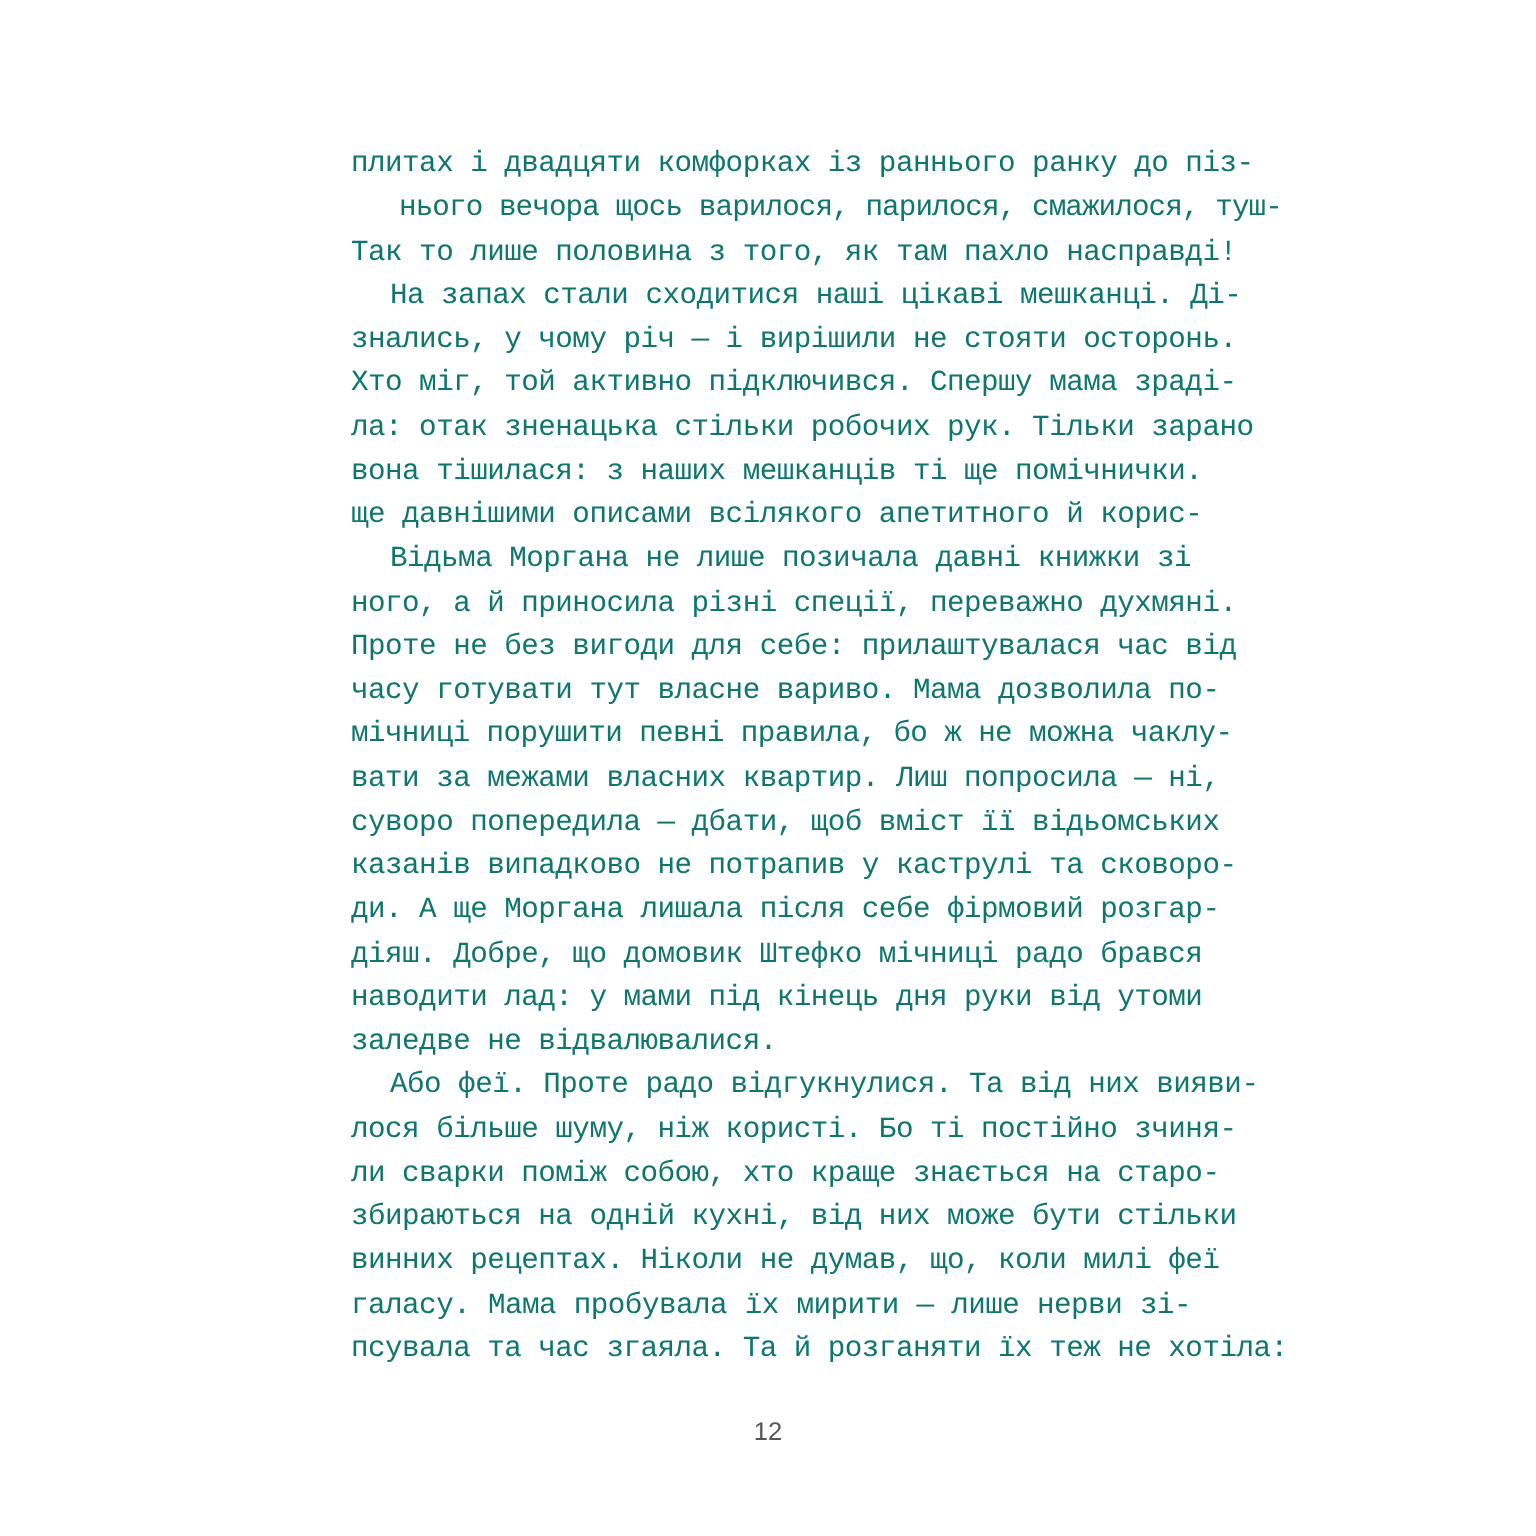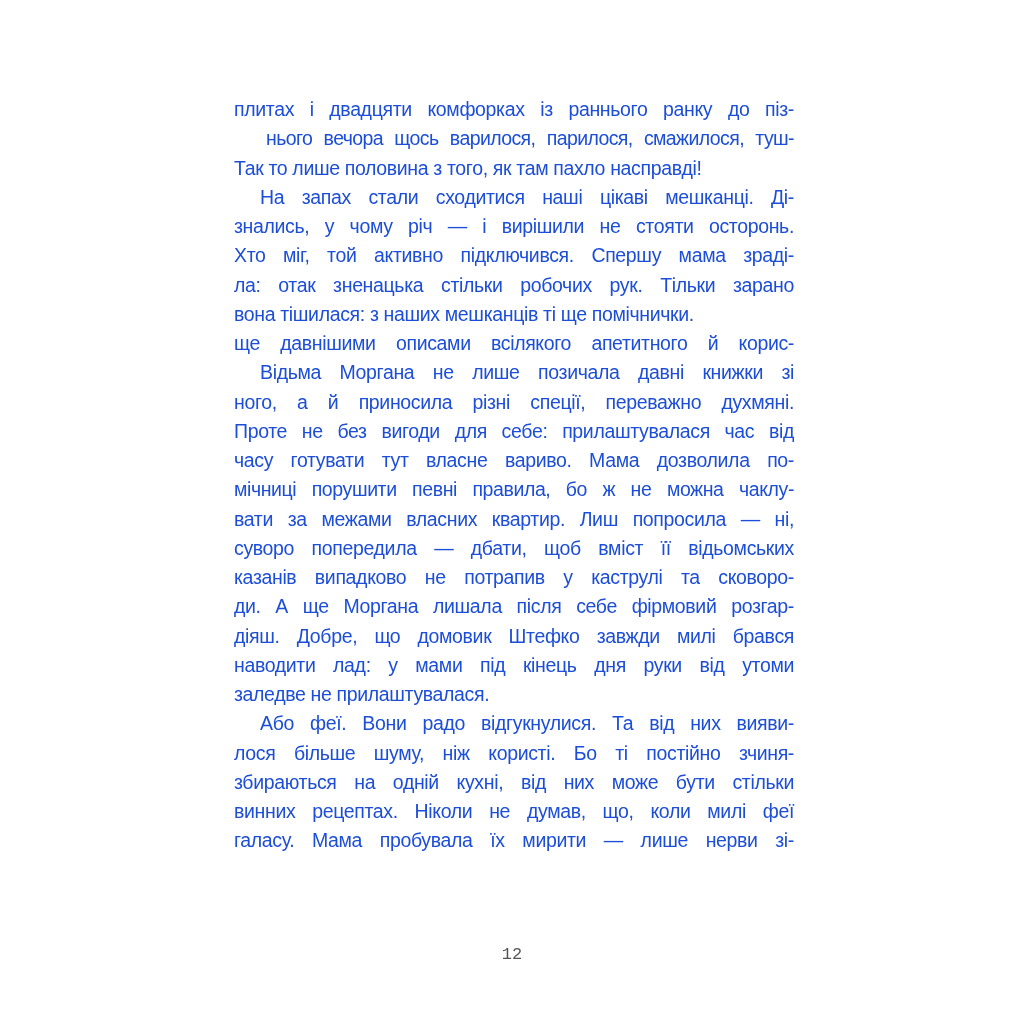--- a/index.html
+++ b/index.html
@@ -18,24 +18,24 @@
       left: 0; top: 0;
       width: 1024px;
       height: 1024px;
       background: #ffffff;
     }
     .text-block {
       position: absolute;
       left: 234px;
       top: 95px;
       width: 560px;
-      font-family: Liberation Sans, sans-serif;
+      font-family: Liberation Mono, monospace;
       font-size: 19.5px;
       line-height: 29.25px;
-      color: #1d4ed8;
+      color: #0f766e;
       letter-spacing: -0.35px;
     }
     .line {
       display: block;
       height: 29.25px;
       white-space: nowrap;
       text-align: justify;
       text-align-last: justify;
       overflow: visible;
     }
@@ -44,21 +44,21 @@
     }
     .line.last {
       text-align-last: left;
     }
     .page-number {
       position: absolute;
       left: 0;
       width: 1024px;
       top: 945px;
       text-align: center;
-      font-family: Liberation Mono, monospace;
+      font-family: Liberation Sans, sans-serif;
       font-size: 17px;
       color: #555555;
     }
   </style>
 </head>
 <body>
 
 <div class="page">
   <div class="text-block" id="text-block">
       <div class="line">плитах і двадцяти комфорках із раннього ранку до піз-</div>
@@ -72,23 +72,25 @@
       <div class="line">ще давнішими описами всілякого апетитного й корис-</div>
       <div class="line indent">Відьма Моргана не лише позичала давні книжки зі</div>
       <div class="line">ного, а й приносила різні спеції, переважно духмяні.</div>
       <div class="line">Проте не без вигоди для себе: прилаштувалася час від</div>
       <div class="line">часу готувати тут власне вариво. Мама дозволила по-</div>
       <div class="line" style="letter-spacing: -0.401683px;">мічниці порушити певні правила, бо ж не можна чаклу-</div>
       <div class="line">вати за межами власних квартир. Лиш попросила — ні,</div>
       <div class="line">суворо попередила — дбати, щоб вміст її відьомських</div>
       <div class="line">казанів випадково не потрапив у каструлі та сковоро-</div>
       <div class="line">ди. А ще Моргана лишала після себе фірмовий розгар-</div>
-      <div class="line">діяш. Добре, що домовик Штефко завжди милі брався</div>
+      <div class="line">діяш. Добре, що домовик Штефко мічниці радо брався</div>
       <div class="line">наводити лад: у мами під кінець дня руки від утоми</div>
-      <div class="line last">заледве не прилаштувалася.</div>
-      <div class="line indent">Або феї. Вони радо відгукнулися. Та від них вияви-</div>
+      <div class="line last">заледве не відвалювалися.</div>
+      <div class="line indent">Або феї. Проте радо відгукнулися. Та від них вияви-</div>
       <div class="line">лося більше шуму, ніж користі. Бо ті постійно зчиня-</div>
+      <div class="line">ли сварки поміж собою, хто краще знається на старо-</div>
       <div class="line">збираються на одній кухні, від них може бути стільки</div>
       <div class="line">винних рецептах. Ніколи не думав, що, коли милі феї</div>
       <div class="line">галасу. Мама пробувала їх мирити — лише нерви зі-</div>
+      <div class="line">псувала та час згаяла. Та й розганяти їх теж не хотіла:</div>
     </div>
   <div class="page-number">12</div>
 </div>
 
 </body></html>

